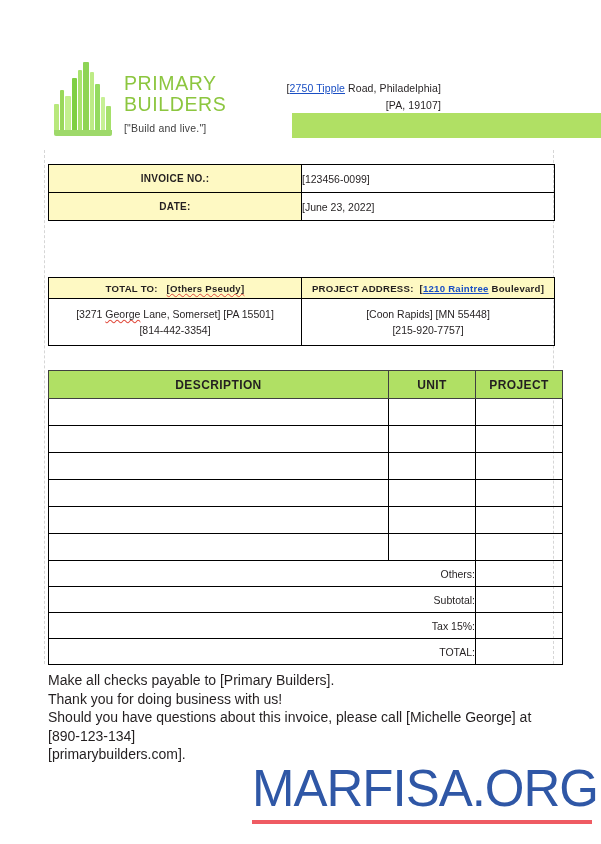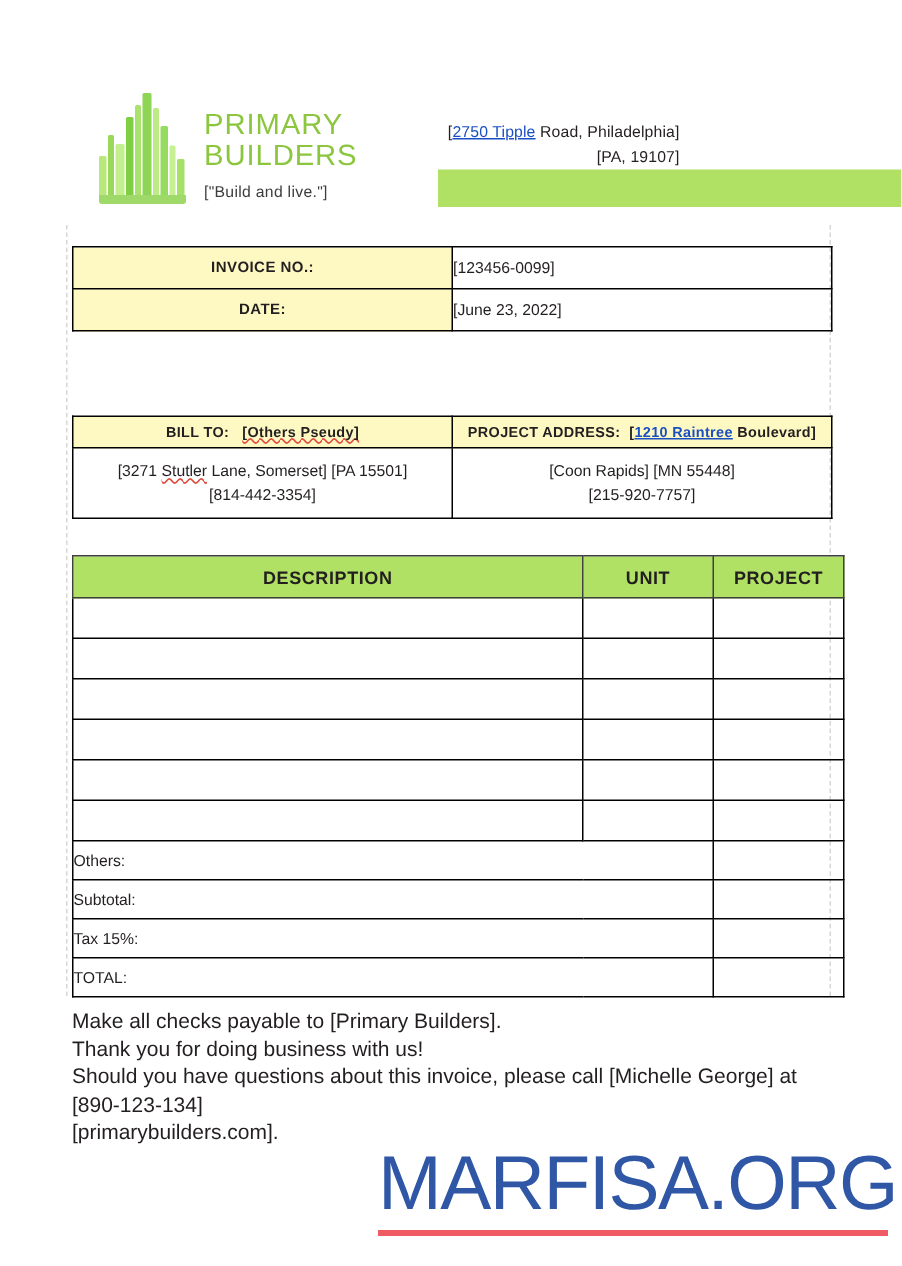--- a/index.html
+++ b/index.html
@@ -30,21 +30,21 @@
     width: 0;
     border-left: 1px dashed #c9c9c9;
     opacity: .75;
   }
   .guide-left  { left: 44px; }
   .guide-right { left: 553px; }
 
   
   .header {
     position: absolute;
-    left: 12px; top: 58px;
+    left: 0; top: 58px;
     width: 491px;
     height: 92px;
   }
 
   .logo-wrap {
     position: absolute;
     left: 52px; top: 4px;
     display: flex;
     align-items: flex-end;
   }
@@ -170,21 +170,21 @@
   }
   .items-table th {
     border: 1px solid #404040;
     background: #b0e064;
     font-size: 12px;
     font-weight: bold;
     letter-spacing: .4px;
     height: 25px;
     margin-top: 29px;
   }
-  .items-table td { height: 25px; }
+  .items-table td { height: 25px; text-align: right; }
   .items-table .row-cell { height: 26px; }
   .total-label {
     text-align: left;
     padding-left: 8px;
     font-size: 10.5px;
     height: 27px;
   }
   .total-value { height: 27px; }
 
   
@@ -268,32 +268,32 @@
       <td class="green meta-label">DATE:</td>
       <td class="meta-value">[June 23, 2022]</td>
     </tr>
   </tbody>
     </table>
 
   <table class="tbl bill-table">
     <tbody>
         <tr>
       <td class="green bill-head" style="width:252px">
-        <span>BILL TO:</span>
+        <span>TOTAL TO:</span>
         <span>&nbsp;</span>
         <span class="spell">[Others Pseudy]</span>
       </td>
       <td class="green bill-head" style="width:252px">
         <span>PROJECT ADDRESS:</span>
         <span>&nbsp;</span><span>[</span><span class="link">1210  Raintree</span><span> Boulevard]</span>
       </td>
     </tr>
     <tr>
       <td class="bill-body">
-        <div><span>[3271 </span><span class="spell">Stutler</span><span> Lane, Somerset] [PA 15501]</span></div>
+        <div><span>[3271 </span><span class="spell">George</span><span> Lane, Somerset] [PA 15501]</span></div>
         <div>[814-442-3354]</div>
       </td>
       <td class="bill-body">
         <div>[Coon Rapids] [MN 55448]</div>
         <div>[215-920-7757]</div>
       </td>
     </tr>
   </tbody>
     </table>
 

